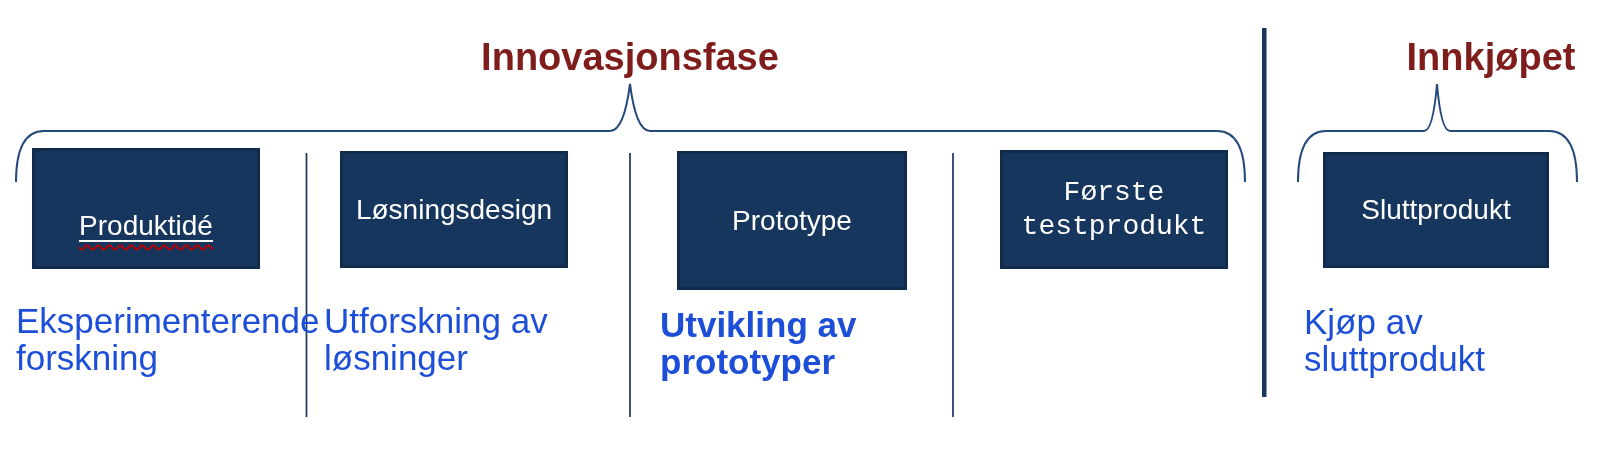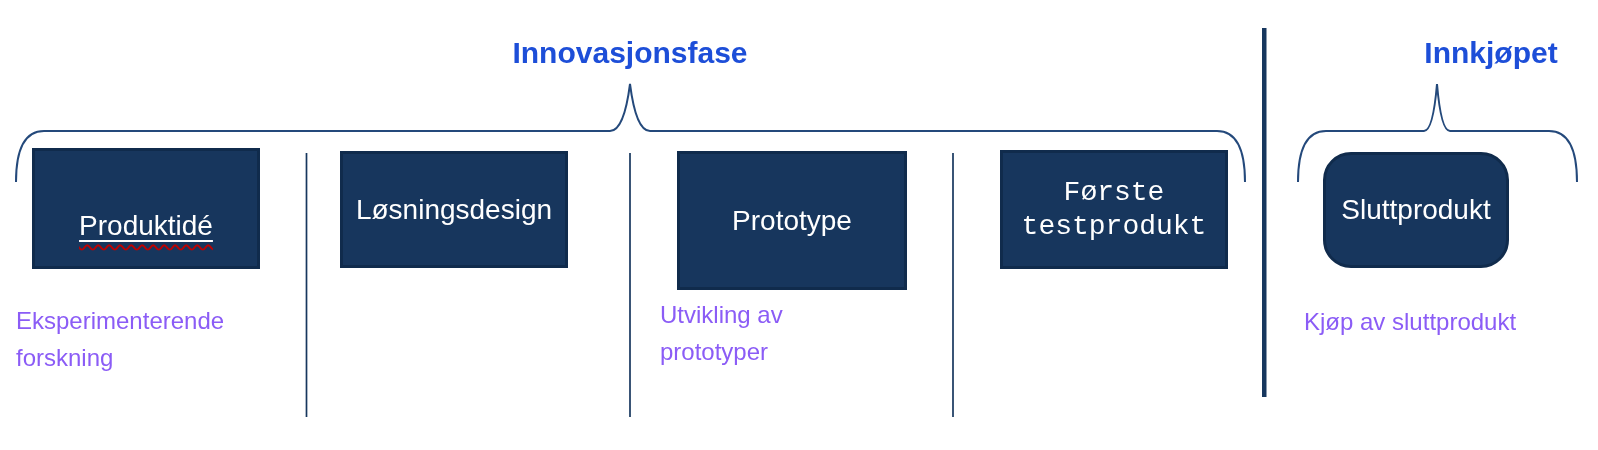--- a/index.html
+++ b/index.html
@@ -17,23 +17,23 @@
   }
   .lines-layer {
     position: absolute;
     left: 0; top: 0;
     width: 1598px;
     height: 450px;
   }
   .section-title {
     position: absolute;
     top: 36px;
-    font-size: 30px;
+    font-size: 38px;
     font-weight: 700;
-    color: #1d4ed8;
+    color: #7f1d1d;
     text-align: center;
     white-space: nowrap;
   }
   .title-innovation { left: 430px; width: 400px; }
   .title-procurement { left: 1341px; width: 300px; }
 
   .phase-box {
     position: absolute;
     background: #17365d;
     border: 3px solid #102b4c;
@@ -43,46 +43,46 @@
     justify-content: center;
     color: #ffffff;
     font-size: 28px;
     text-align: center;
     line-height: 34px;
   }
   .box-1 { left: 32px;   top: 148px; width: 228px; height: 121px; }
   .box-2 { left: 340px;  top: 151px; width: 228px; height: 117px; }
   .box-3 { left: 677px;  top: 151px; width: 230px; height: 139px; }
   .box-4 { left: 1000px; top: 150px; width: 228px; height: 119px; font-family: Liberation Mono, monospace; }
-  .box-5 { left: 1323px; top: 152px; width: 186px; height: 116px; border-radius: 28px; }
+  .box-5 { left: 1323px; top: 152px; width: 226px; height: 116px; }
 
   .box-label { white-space: pre-line; }
 
   
   .squiggle {
     text-decoration: underline wavy #c00000;
     text-decoration-thickness: 1.5px;
     text-underline-offset: 9px;
   }
   .white-underline {
     text-decoration: underline solid #ffffff;
     text-decoration-thickness: 1.5px;
     text-underline-offset: 5px;
   }
 
   .phase-desc {
     position: absolute;
-    font-size: 24px;
+    font-size: 35px;
     line-height: 37px;
-    color: #8b5cf6;
+    color: #1d4ed8;
     white-space: pre-line;
   }
   .desc-1 { left: 16px;   top: 302px; width: 300px; }
   .desc-2 { left: 324px;  top: 302px; width: 290px; }
-  .desc-3 { left: 660px;  top: 296px; width: 280px; }
+  .desc-3 { left: 660px;  top: 306px; width: 280px; font-weight: bold; }
   .desc-4 { left: 988px;  top: 300px; width: 285px; }
   .desc-5 { left: 1304px; top: 303px; width: 300px; }
 </style>
 </head>
 <body>
 
 <div class="canvas">
 
   <svg class="lines-layer" viewBox="0 0 1598 450" xmlns="http://www.w3.org/2000/svg">
 
@@ -118,17 +118,19 @@
     <div class="box-label">Første
 testprodukt</div>
   </div>
 
   <div class="phase-box box-5">
     <div class="box-label">Sluttprodukt</div>
   </div>
 
   <div class="phase-desc desc-1">Eksperimenterende
 forskning</div>
+  <div class="phase-desc desc-2">Utforskning av
+løsninger</div>
   <div class="phase-desc desc-3">Utvikling av
 prototyper</div>
   <div class="phase-desc desc-5">Kjøp av sluttprodukt</div>
 
 </div>
 
 </body></html>

